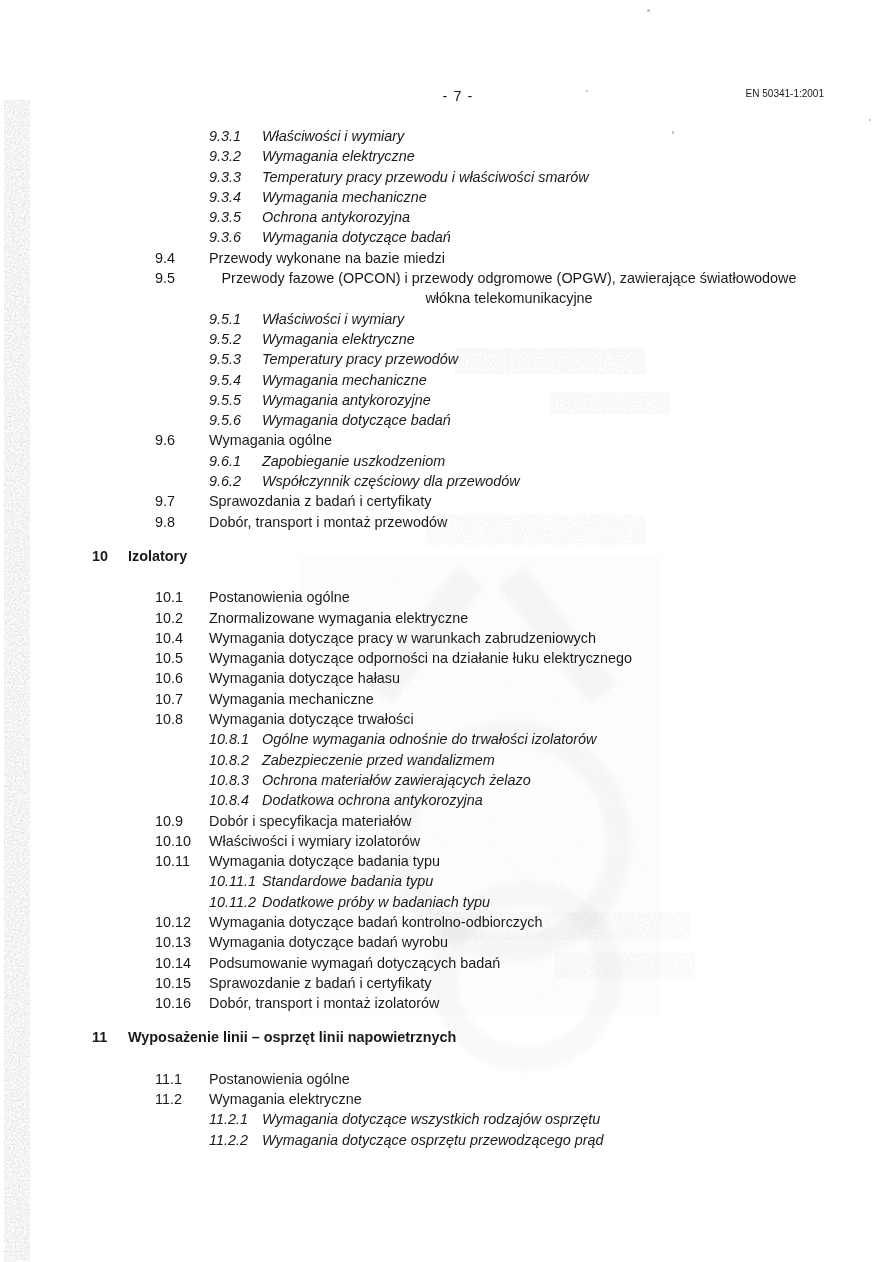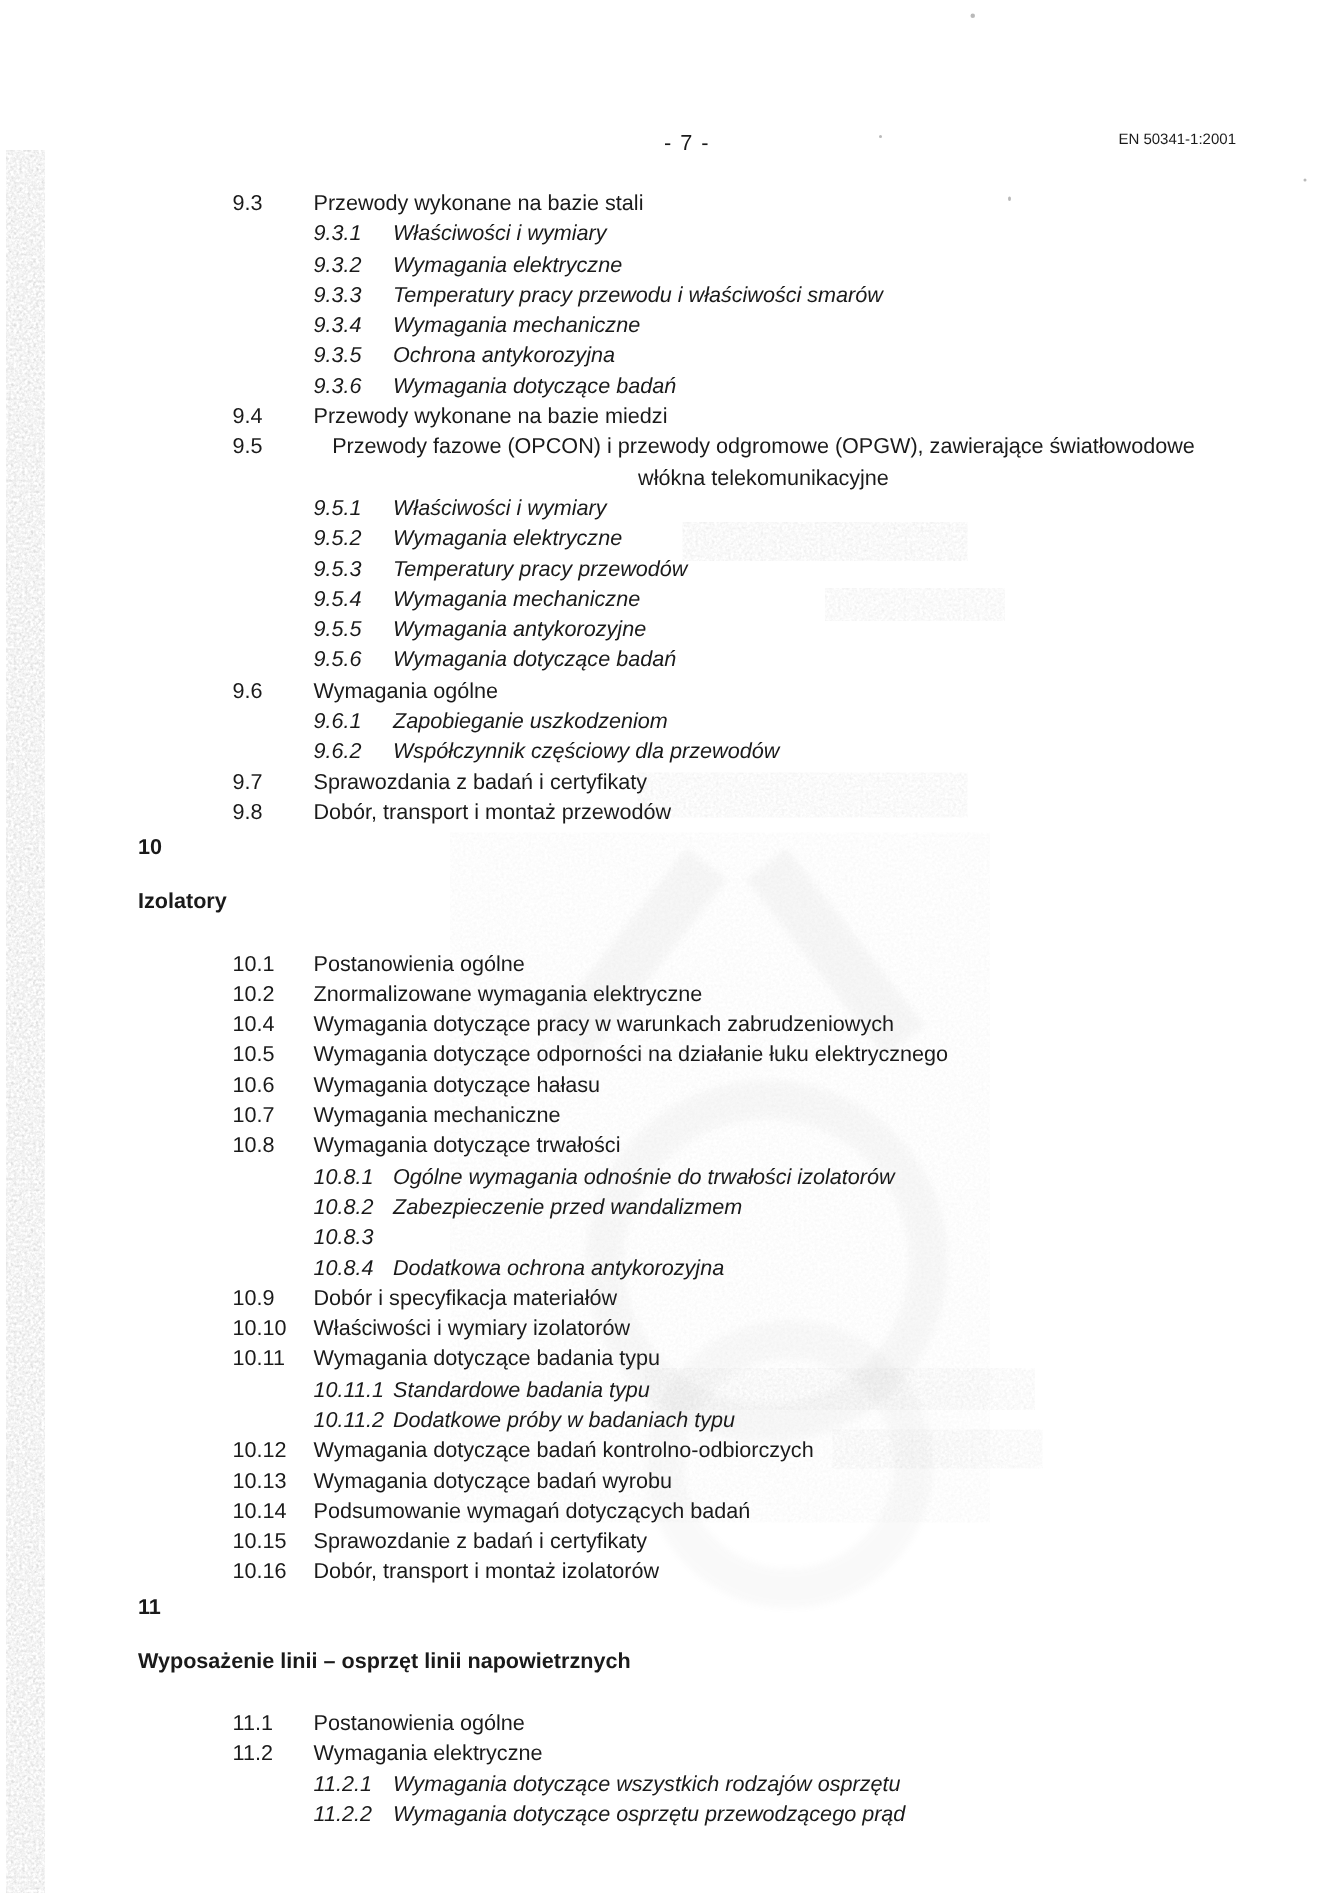--- a/index.html
+++ b/index.html
@@ -73,23 +73,22 @@
     font-size: 14.4px;
     line-height: 20.3px;
   }
   .row .num { flex: 0 0 54px; }
   .row .label { flex: 1 1 auto; }
   .row.l2 { padding-left: 54px; font-style: italic; justify-content: space-between; }
   .row.l2 .num { flex: 0 0 53px; }
   .row.l0 {
     font-weight: bold;
     margin-left: -63px;
-    margin-top: 3px;
+    margin-top: 14px;
     margin-bottom: 21px;
-    flex-direction: column;
   }
   .row.l0 .num { flex: 0 0 36px; }
 </style>
 </head>
 <body>
 
 <div class="page">
 
   <svg width="0" height="0" style="position:absolute" aria-hidden="true">
     <defs>
@@ -129,24 +128,20 @@
     </svg>
   <div class="dot" style="left:647px; top:9px;   width:3px; height:3px"></div>
   <div class="dot" style="left:586px; top:90px;  width:2px; height:2px"></div>
   <div class="dot" style="left:672px; top:131px; width:2px; height:3px"></div>
   <div class="dot" style="left:869px; top:119px; width:2px; height:2px"></div>
 
   <div class="header-pageno">- 7 -</div>
   <div class="header-ref">EN 50341-1:2001</div>
 
   <div class="toc" id="toc">
-      <div class="row l1">
-        <span class="num">9.3</span>
-        <span class="label">Przewody wykonane na bazie stali</span>
-      </div>
       <div class="row l2">
         <span class="num">9.3.1</span>
         <span class="label">Właściwości i wymiary</span>
       </div>
       <div class="row l2">
         <span class="num">9.3.2</span>
         <span class="label">Wymagania elektryczne</span>
       </div>
       <div class="row l2">
         <span class="num">9.3.3</span>
@@ -251,20 +246,21 @@
       <div class="row l2">
         <span class="num">10.8.1</span>
         <span class="label">Ogólne wymagania odnośnie do trwałości izolatorów</span>
       </div>
       <div class="row l2">
         <span class="num">10.8.2</span>
         <span class="label">Zabezpieczenie przed wandalizmem</span>
       </div>
       <div class="row l2">
         <span class="num">10.8.3</span>
+        <span class="label">Ochrona materiałów zawierających żelazo</span>
       </div>
       <div class="row l2">
         <span class="num">10.8.4</span>
         <span class="label">Dodatkowa ochrona antykorozyjna</span>
       </div>
       <div class="row l1">
         <span class="num">10.9</span>
         <span class="label">Dobór i specyfikacja materiałów</span>
       </div>
       <div class="row l1">

